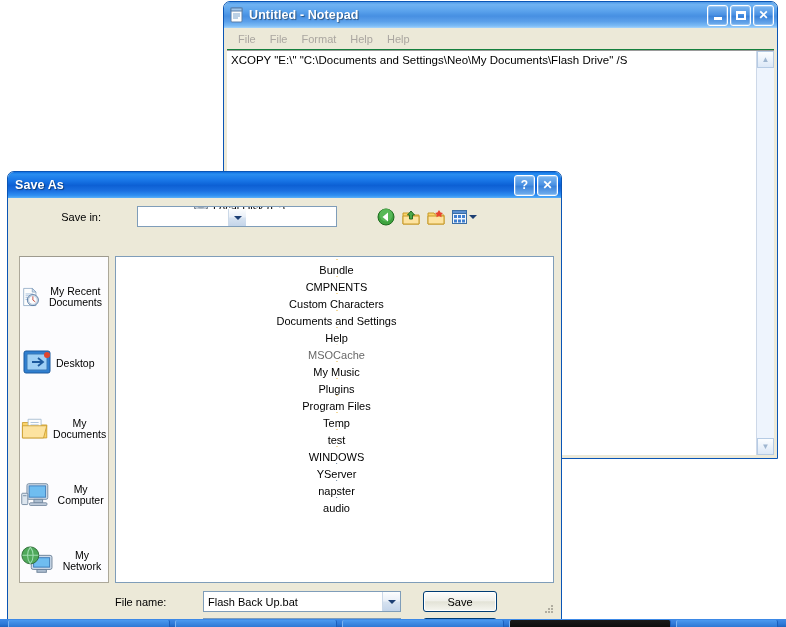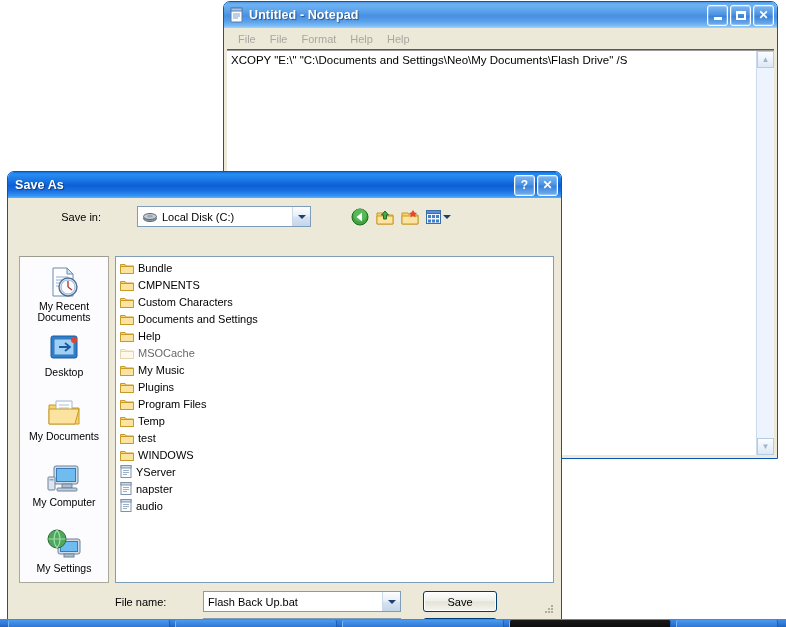--- a/index.html
+++ b/index.html
@@ -173,21 +173,20 @@
     width: 90px; height: 327px;
     background: #fcfcfe;
     border: 1px solid #aca899;
     border-top-color: #9d9a8e;
     box-sizing: border-box;
     padding-top: 6px;
   }
   .place {
     height: 64px;
     display: flex;
-    flex-direction: column;
     align-items: center;
     justify-content: flex-start;
     gap: 2px;
     padding-top: 2px;
   }
   .place-label {
     font-size: 10.5px;
     text-align: center;
     line-height: 11px;
     color: #000;
@@ -203,20 +202,21 @@
     overflow: hidden;
     padding: 2px 0 0 4px;
   }
   .file-item {
     display: flex;
     align-items: center;
     gap: 4px;
     height: 17px;
     font-size: 11px;
     color: #000;
+    flex-direction: column;
   }
 
   .form-area { position: absolute; left: 104px; right: 4px; top: 393px; }
   .form-row { display: flex; align-items: center; margin-bottom: 6px; }
   .form-label { width: 88px; font-size: 11px; }
   .form-combo { width: 198px; justify-content: space-between; }
   .form-btn {
     width: 74px; height: 21px;
     border: 1px solid #003c74;
     border-radius: 3px;
@@ -303,21 +303,21 @@
         <div class="tb-btn">
             <span class="tb-glyph">✕</span>
           </div>
       </div>
     </div>
 
     <div class="dlg-body">
 
       <div class="dlg-row-savein">
         <div class="lbl-right" style="width:90px">Save in:</div>
-        <div class="combo" style="width:174px; margin-left:6px;">
+        <div class="combo" style="width:200px; margin-left:6px;flex-direction:column;">
           <div class="combo-text">
             <svg width="16" height="12" viewBox="0 0 16 12">
               <ellipse cx="8" cy="7.5" rx="6.5" ry="3" fill="#8e9aa6" stroke="#5c6670"></ellipse>
               <ellipse cx="8" cy="5.5" rx="6.5" ry="3" fill="#c3ccd6" stroke="#5c6670"></ellipse>
               <ellipse cx="8" cy="5.3" rx="3" ry="1.2" fill="#9aa6b2"></ellipse>
             </svg>
             <span>Local Disk (C:)</span>
           </div>
           <div class="combo-arrow">
               <div class="chev"></div>
@@ -398,21 +398,21 @@
           <div class="place-label">My Computer</div>
         </div>
         <div class="place">
           <svg width="36" height="32" viewBox="0 0 36 32">
             <rect x="12" y="10" width="22" height="15" rx="2" fill="#cfdbe8" stroke="#6d8299"></rect>
             <rect x="14.5" y="12.5" width="17" height="10" fill="#6fbdf0" stroke="#3a7ab8"></rect>
             <rect x="18" y="25" width="10" height="3" fill="#aebfd1" stroke="#6d8299"></rect>
             <circle cx="11" cy="10" r="9" fill="#4fa85a" stroke="#2d6b35"></circle>
             <path d="M2.5 10h17M11 1.2c4 5 4 12.6 0 17.6M11 1.2c-4 5 -4 12.6 0 17.6" stroke="#9fdcb0" fill="none" stroke-width="1.1"></path>
           </svg>
-          <div class="place-label">My Settings</div>
+          <div class="place-label">My Network</div>
         </div>
       </div>
 
       <div class="file-list">
         <div class="file-item">
           <svg width="14" height="12" viewBox="0 0 14 12">
               <path d="M.5 2.5h4.5l1.2 1.5H13.5v7.5H.5z" fill="#fbd36a" stroke="#c79a28"></path>
               <path d="M.5 4.5h13v7H.5z" fill="#fde3a0" stroke="#c79a28"></path>
             </svg>
           <span>Bundle</span>

